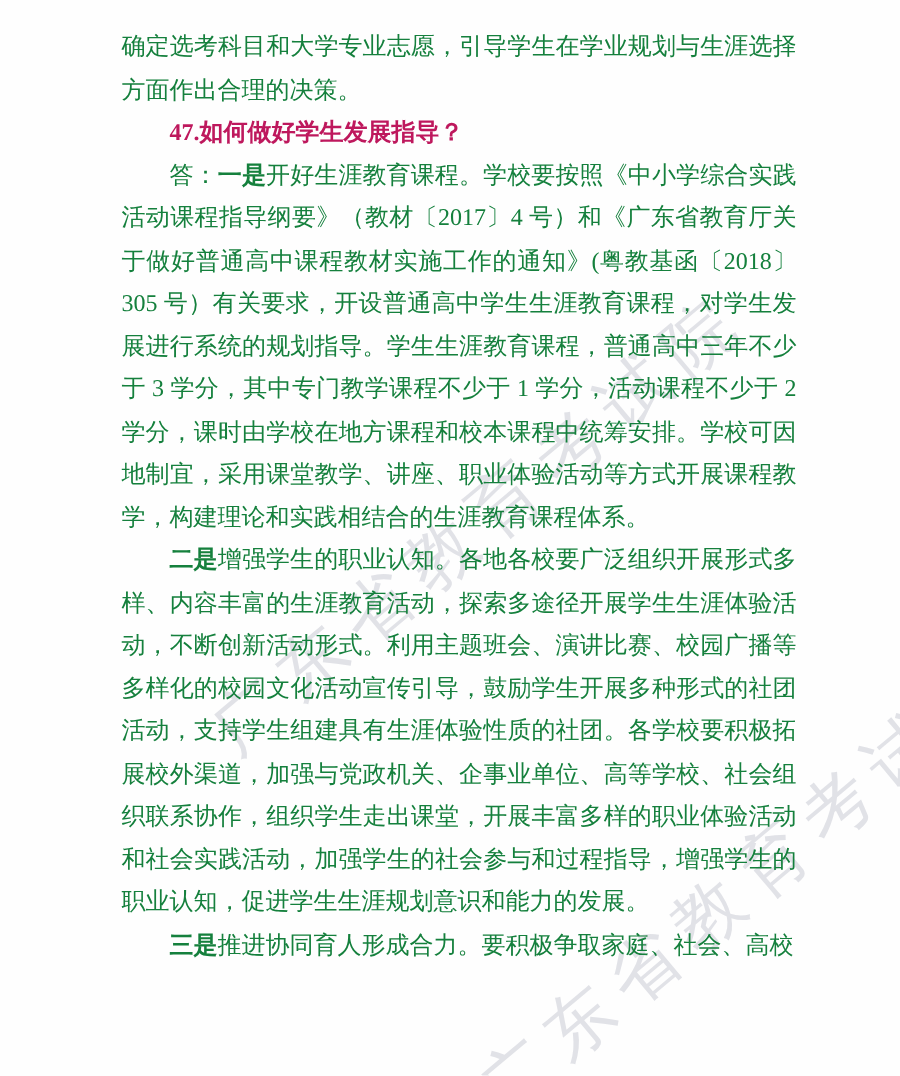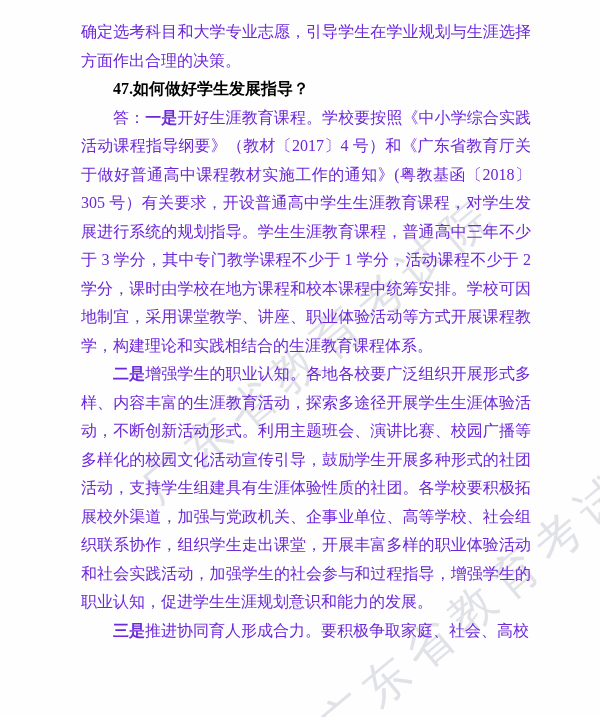--- a/index.html
+++ b/index.html
@@ -29,26 +29,26 @@
     position: absolute;
     z-index: 1;
     left: 81px;
     top: 18px;
     width: 450px;
   }
   .content p {
     margin: 0;
     font-size: 16px;
     line-height: 28.5px;
-    color: #6d28d9;
+    color: #15803d;
     text-align: justify;
     word-break: normal;
   }
   .content p.indent { text-indent: 2em; }
-  .content p.heading { font-weight: bold; color: #000000; }
+  .content p.heading { font-weight: bold; color: #be185d; }
   .content .em-run { font-weight: bold; }
   .footer {
     position: absolute;
     z-index: 1;
     left: 81px;
     width: 450px;
     top: 683px;
     text-align: center;
     font-size: 15px;
     color: #3a3a3a;

